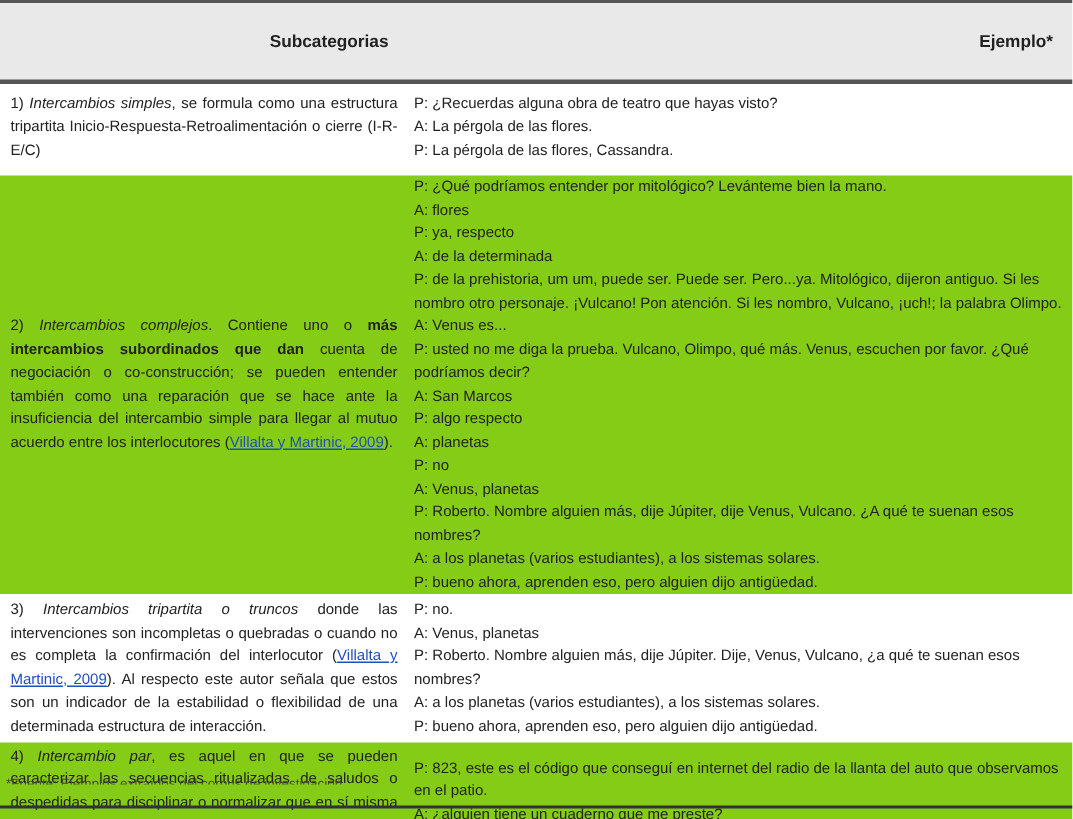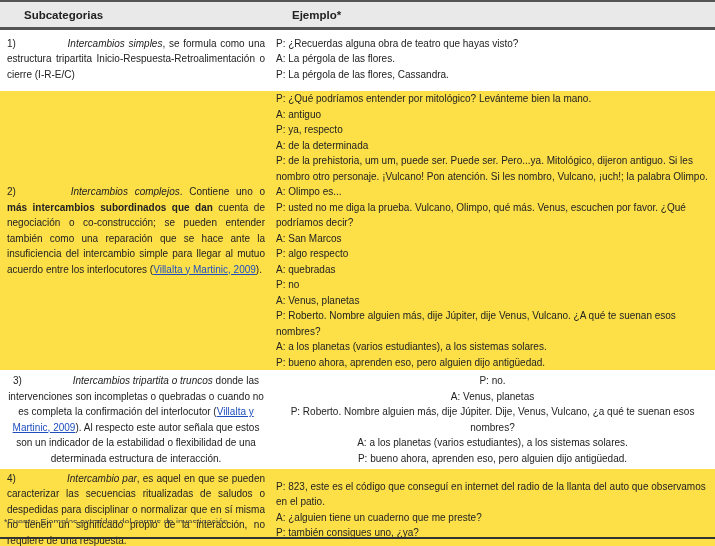--- a/index.html
+++ b/index.html
@@ -24,60 +24,60 @@
     table-layout: fixed;
   }
   .doc-table col.c1 { width: 272px; }
   .doc-table col.c2 { width: 443px; }
 
   .head-row th {
     background: #e9e9e9;
     border-top: 2px solid #555555;
     border-bottom: 3px solid #555555;
     height: 25px;
-    padding: 0;
+    padding: 13px;
     font-size: 11.5px;
     font-weight: bold;
     color: #222222;
-    text-align: left;
+    text-align: right;
     vertical-align: middle;
   }
   .head-row th.h1 { padding-left: 24px; }
   .head-row th.h2 { padding-left: 20px; }
 
   .body-row td {
     font-size: 10px;
     line-height: 15.5px;
     vertical-align: middle;
     padding: 0;
   }
   .body-row.white td { background: #ffffff; }
-  .body-row.gray td { background: #fde047; }
+  .body-row.gray td { background: #84cc16; }
   .body-row td.left {
     padding: 0 7px 0 7px;
     text-align: justify;
     text-align-last: auto;
   }
   .body-row td.right {
     padding: 0 6px 0 4px;
   }
   .spacer-row { height: 3px; }
   .spacer-row td { padding: 0; height: 3px; background: #ffffff; }
 
   .line { display: block; }
-  em { font-style: italic; margin-left: 48px; }
+  em { font-style: italic; }
   strong { font-weight: bold; }
   a.cite {
     color: #1f4fbf;
     text-decoration: underline;
   }
 
   #row1 td { height: 58px; }
   #row2 td { height: 278px; }
-  #row3 td { height: 87px; text-align: center; }
+  #row3 td { height: 87px; }
   #row4 td { height: 81px; }
 
   .bottom-rule {
     position: absolute;
     left: 0;
     top: 537px;
     width: 715px;
     height: 2px;
     background: #333333;
   }
@@ -124,29 +124,29 @@
         <td colspan="2"></td>
       </tr>
 
     <tr class="body-row gray" id="row2">
       <td class="left">
         <span>2)</span>
         <em>Intercambios complejos</em><span>. Contiene uno o </span><strong>más intercambios subordinados que dan</strong><span> cuenta de negociación o co-construcción; se pueden entender también como una reparación que se hace ante la insuficiencia del intercambio simple para llegar al mutuo acuerdo entre los interlocutores (</span><a class="cite" href="#">Villalta y Martinic, 2009</a><span>).</span>
       </td>
       <td class="right">
         <span class="line">P: ¿Qué podríamos entender por mitológico? Levánteme bien la mano.</span>
-        <span class="line">A: antiguo</span>
+        <span class="line">A: flores</span>
         <span class="line">P: ya, respecto</span>
         <span class="line">A: de la determinada</span>
         <span class="line">P: de la prehistoria, um um, puede ser. Puede ser. Pero...ya. Mitológico, dijeron antiguo. Si les nombro otro personaje. ¡Vulcano! Pon atención. Si les nombro, Vulcano, ¡uch!; la palabra Olimpo.</span>
-        <span class="line">A: Olimpo es...</span>
+        <span class="line">A: Venus es...</span>
         <span class="line">P: usted no me diga la prueba. Vulcano, Olimpo, qué más. Venus, escuchen por favor. ¿Qué podríamos decir?</span>
         <span class="line">A: San Marcos</span>
         <span class="line">P: algo respecto</span>
-        <span class="line">A: quebradas</span>
+        <span class="line">A: planetas</span>
         <span class="line">P: no</span>
         <span class="line">A: Venus, planetas</span>
         <span class="line">P: Roberto. Nombre alguien más, dije Júpiter, dije Venus, Vulcano. ¿A qué te suenan esos nombres?</span>
         <span class="line">A: a los planetas (varios estudiantes), a los sistemas solares.</span>
         <span class="line">P: bueno ahora, aprenden eso, pero alguien dijo antigüedad.</span>
       </td>
     </tr>
     <tr class="spacer-row">
         <td colspan="2"></td>
       </tr>

